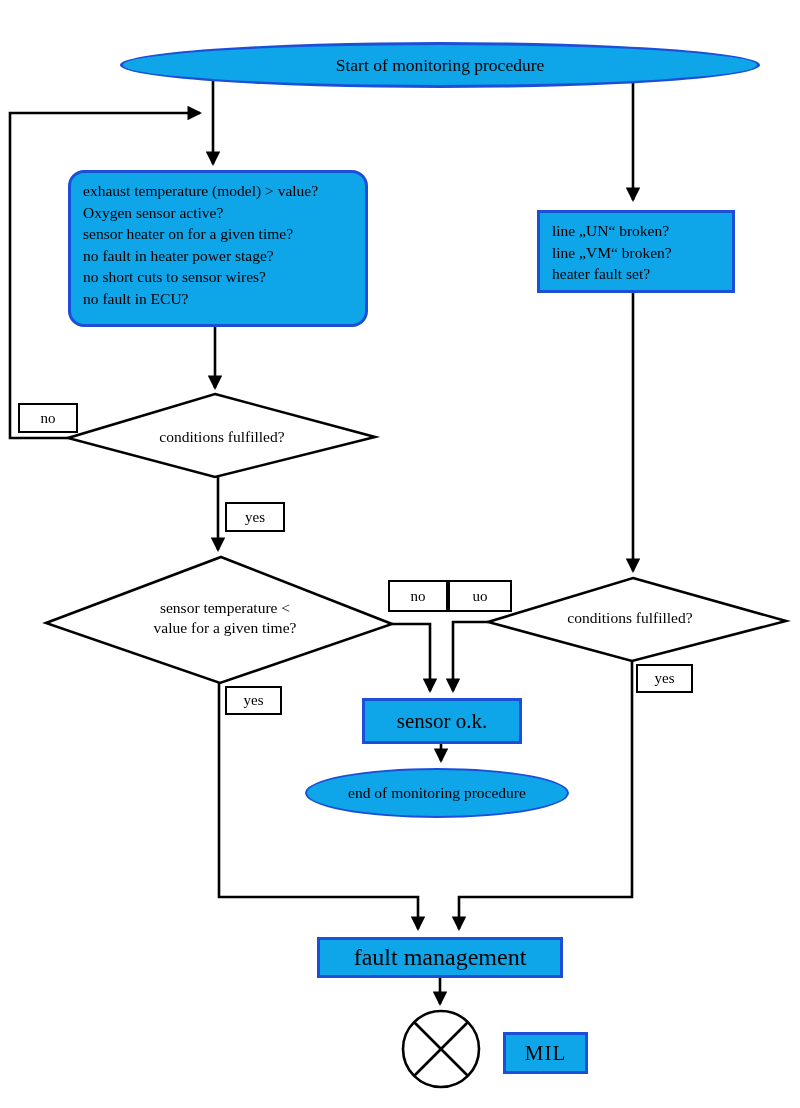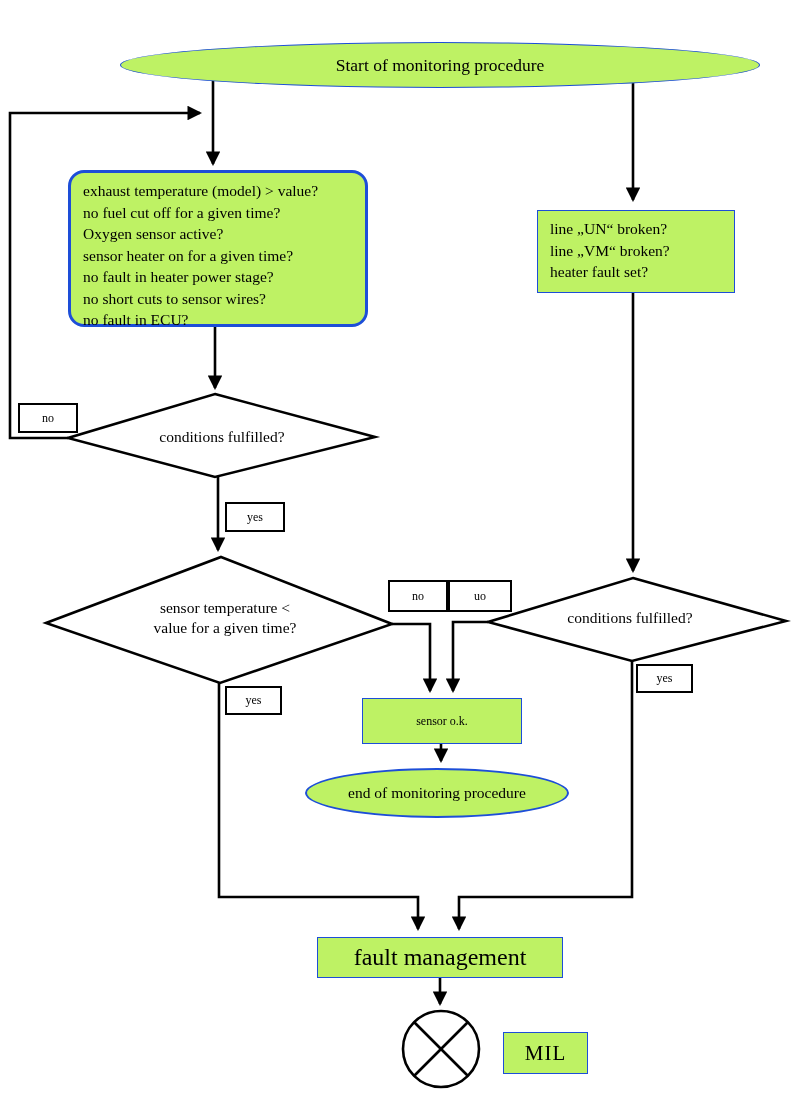--- a/index.html
+++ b/index.html
@@ -4,35 +4,35 @@
 <style>
   html,body{margin:0;padding:0;background:#ffffff;}
   #canvas{
     position:relative;width:800px;height:1108px;background:#ffffff;
     font-family:"Liberation Serif","DejaVu Serif",serif;color:#000;
     overflow:hidden;
   }
   #connector-layer{position:absolute;left:0;top:0;width:800px;height:1108px;}
   .ln{stroke:#000;stroke-width:2.6;fill:none;}
   .shape{stroke:#000;stroke-width:2.6;fill:#ffffff;}
-  .node{position:absolute;background:#bef264;border:1px solid #1d4ed8;box-sizing:border-box;}
+  .node{position:absolute;background:#0ea5e9;border:3px solid #1d4ed8;box-sizing:border-box;}
   .terminator{border-radius:50%;display:flex;align-items:center;justify-content:center;}
   .small-label{
     position:absolute;background:#ffffff;border:2.5px solid #000;box-sizing:border-box;
     display:flex;align-items:center;justify-content:center;
-    font-size:12px;
+    font-size:15px;
   }
   .centered{display:flex;align-items:center;justify-content:center;}
   .diamond-label{position:absolute;text-align:center;font-size:15.5px;line-height:20px;}
   .textlines{padding:7px 0 0 12px;font-size:15.5px;line-height:21.5px;}
   #start-terminator{left:120px;top:42px;width:640px;height:46px;font-size:17.5px;}
   #end-terminator{left:305px;top:768px;width:264px;height:50px;font-size:15.5px;border-width:2.8px;}
   #checks-box{left:68px;top:170px;width:300px;height:157px;border-width:3.5px;border-radius:16px;}
   #line-checks-box{left:537px;top:210px;width:198px;height:83px;}
-  #sensor-ok-box{left:362px;top:698px;width:160px;height:46px;font-size:12px;}
+  #sensor-ok-box{left:362px;top:698px;width:160px;height:46px;font-size:21px;}
   #fault-management-box{left:317px;top:937px;width:246px;height:41px;font-size:24px;}
   #mil-box{left:503px;top:1032px;width:85px;height:42px;font-size:21px;letter-spacing:1px;}
   #label-no-loop{left:18px;top:403px;width:60px;height:30px;}
   #label-yes-1{left:225px;top:502px;width:60px;height:30px;}
   #label-no-mid{left:388px;top:580px;width:60px;height:32px;}
   #label-uo-mid{left:448px;top:580px;width:64px;height:32px;}
   #label-yes-2{left:225px;top:686px;width:57px;height:29px;}
   #label-yes-3{left:636px;top:664px;width:57px;height:29px;}
   #d1-label{left:122px;top:427px;width:200px;}
   #d2-label{left:115px;top:598px;width:220px;}
@@ -73,21 +73,20 @@
       <line class="ln" x1="468" y1="1022" x2="414" y2="1076" stroke-width="3"></line>
     </g>
   </svg>
 
   <div class="node terminator" id="start-terminator">
     <span>Start of monitoring procedure</span>
   </div>
 
   <div class="node textlines" id="checks-box">
     <div>exhaust temperature (model) &gt; value?</div>
-    <div>no fuel cut off for a given time?</div>
     <div>Oxygen sensor active?</div>
     <div>sensor heater on for a given time?</div>
     <div>no fault in heater power stage?</div>
     <div>no short cuts to sensor wires?</div>
     <div>no fault in ECU?</div>
   </div>
 
   <div class="node textlines" id="line-checks-box">
     <div>line „UN“ broken?</div>
     <div>line „VM“ broken?</div>

